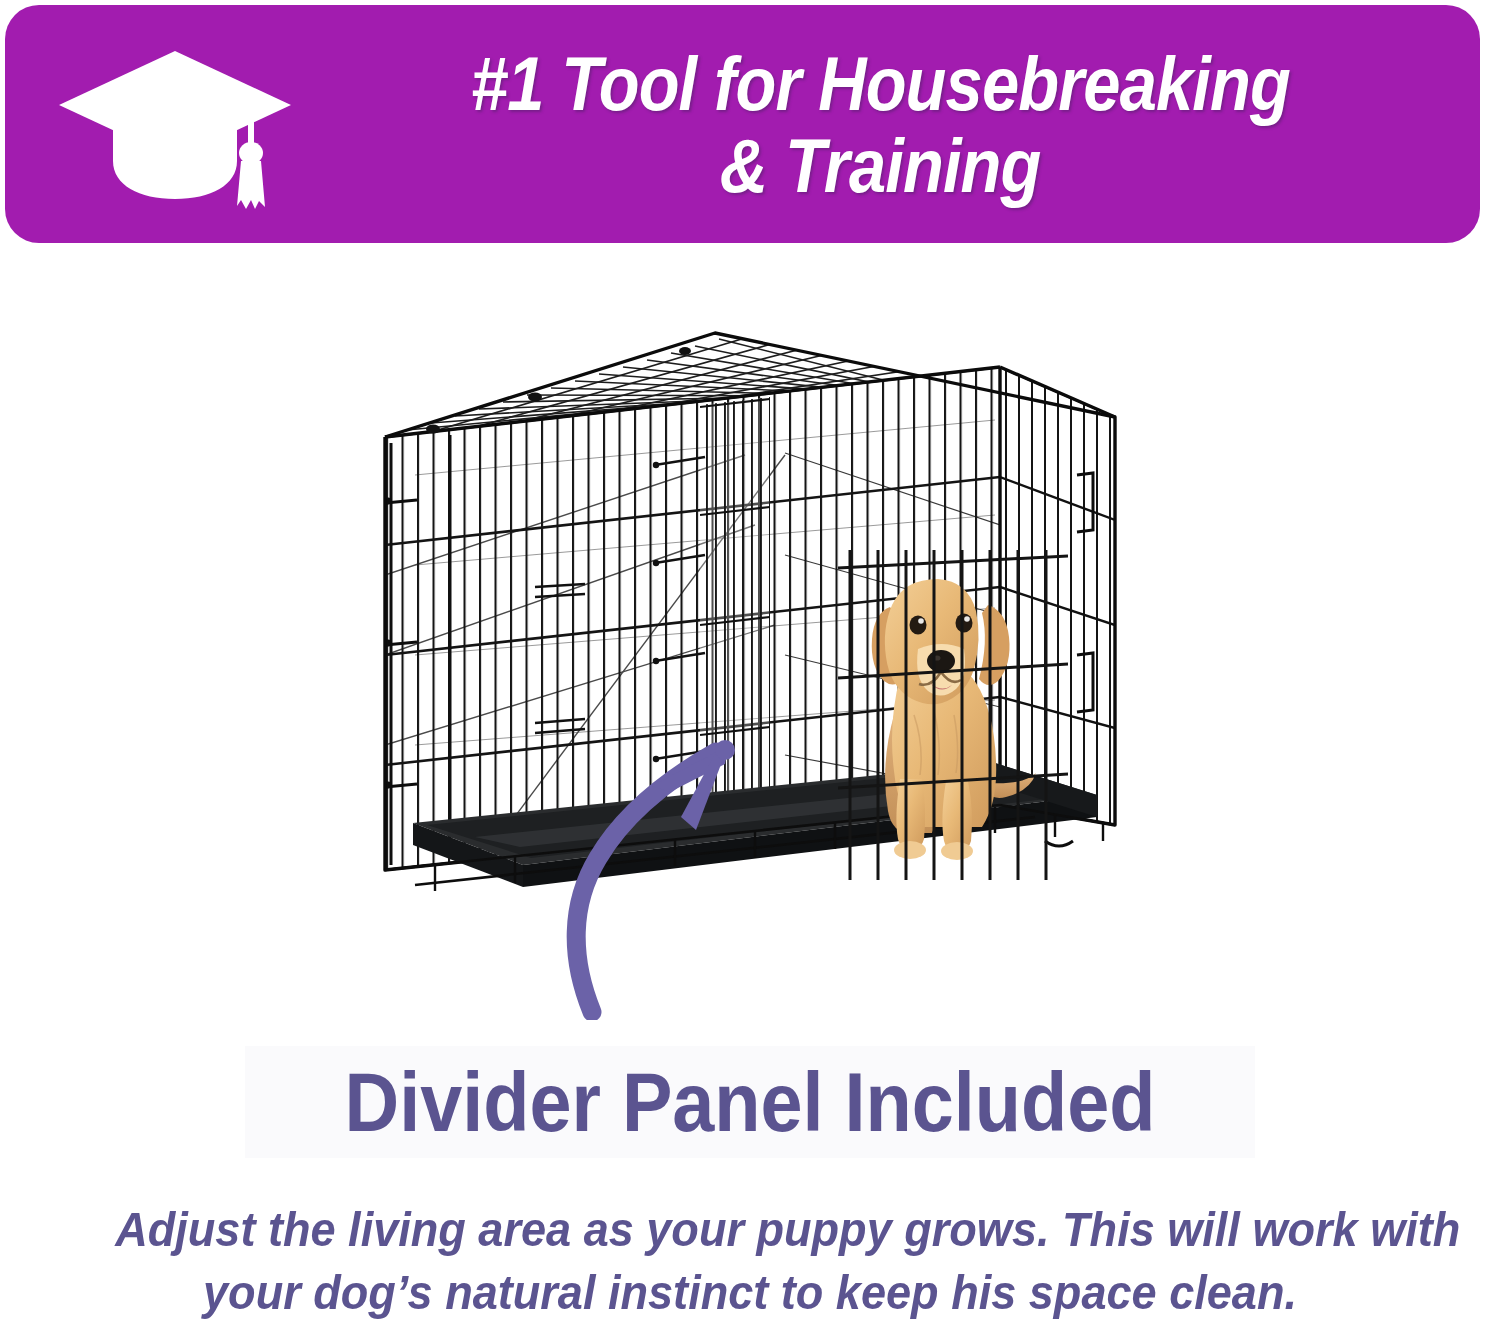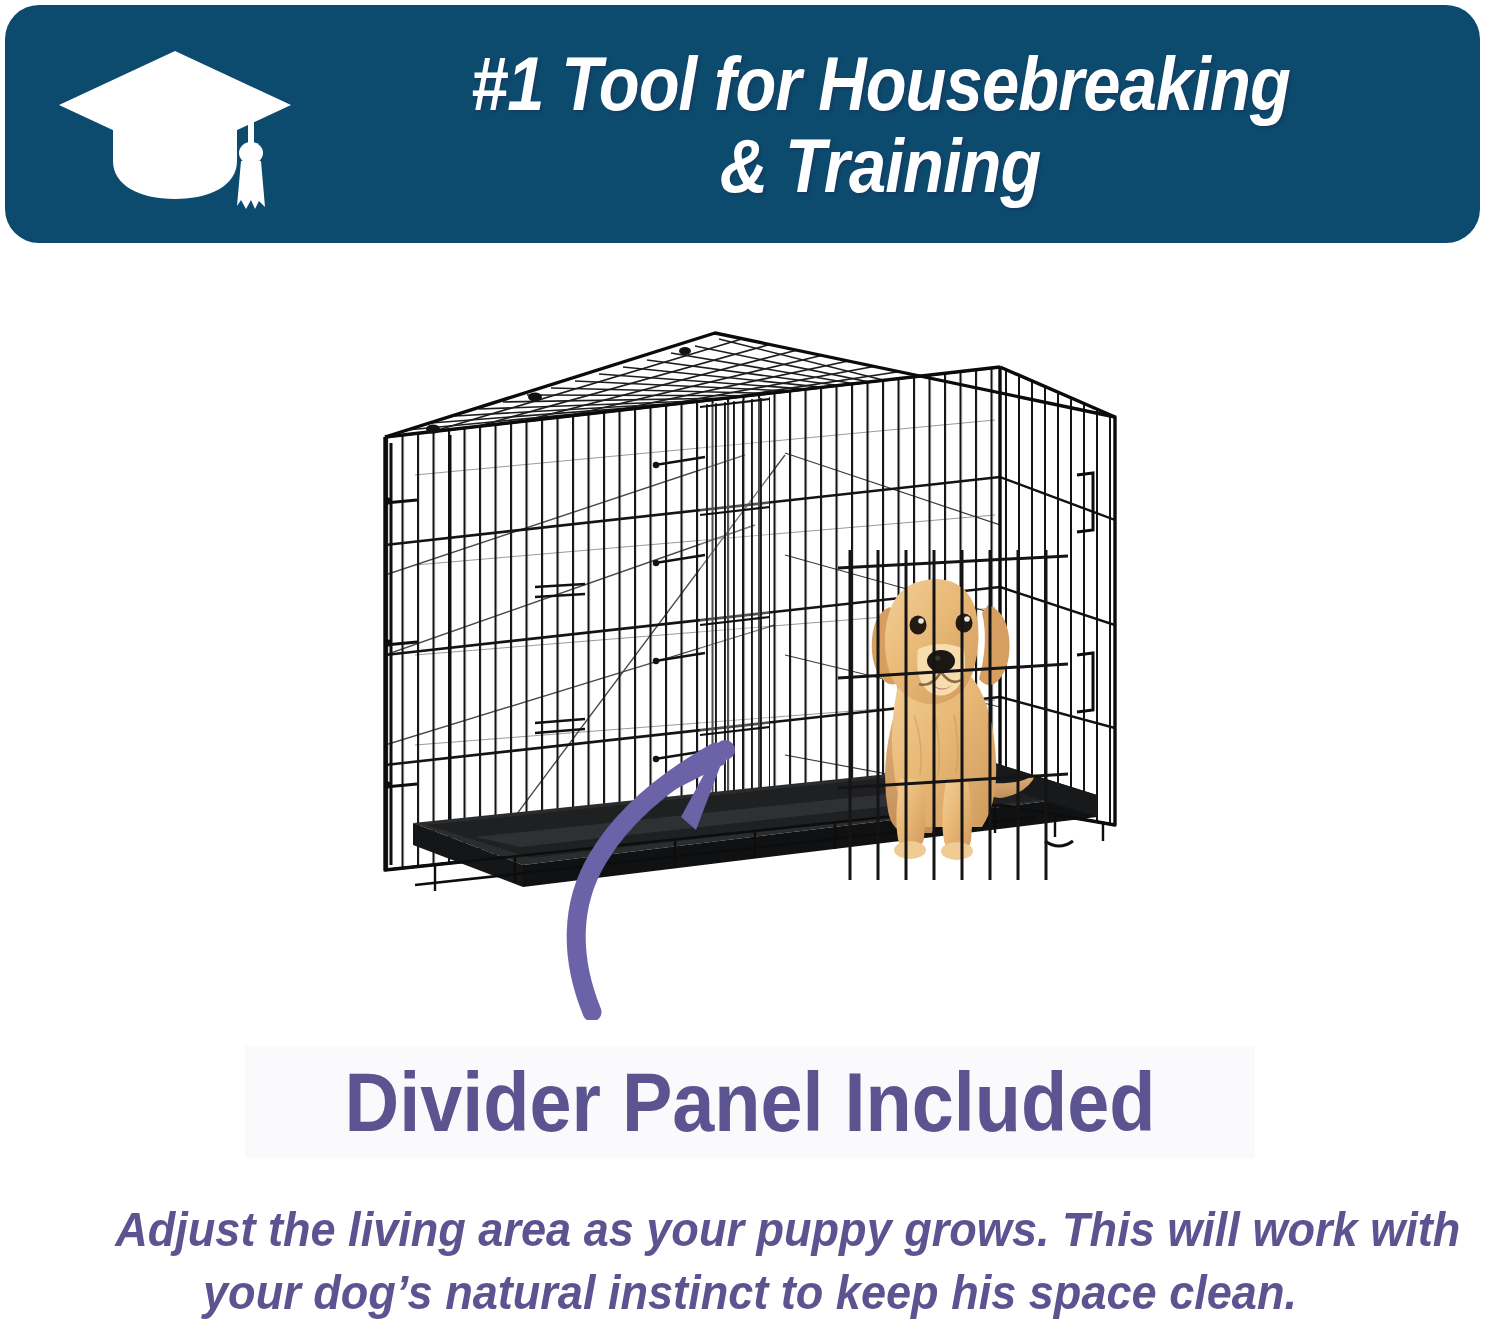--- a/index.html
+++ b/index.html
@@ -8,21 +8,21 @@
     background:#ffffff;
     font-family:"Liberation Sans", sans-serif;
     overflow:hidden;
     position:relative;
   }
 
   
   .banner{
     position:absolute;
     left:5px; top:5px; width:1475px; height:238px;
-    background:#0c4a6e;
+    background:#a21caf;
     border-radius:34px;
     box-sizing:border-box;
     overflow:hidden;
   }
   .cap-icon{
     position:absolute;
     left:50px; top:38px; width:240px; height:175px;
   }
   .banner-text{
     position:absolute;

